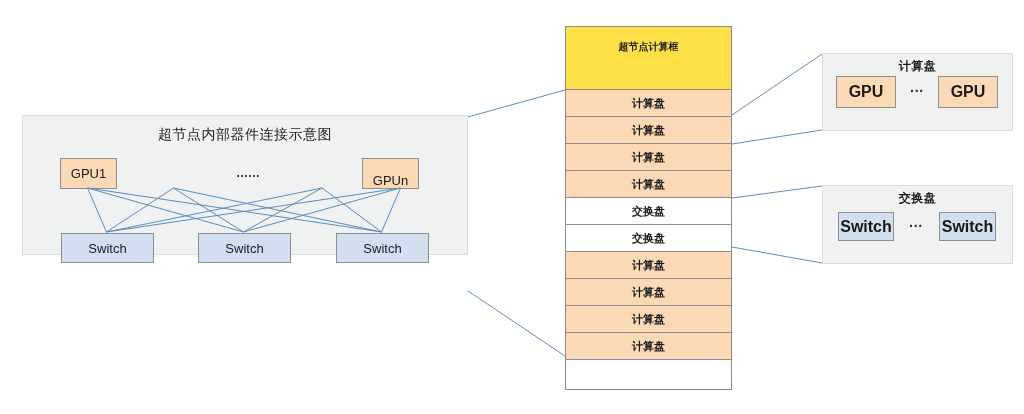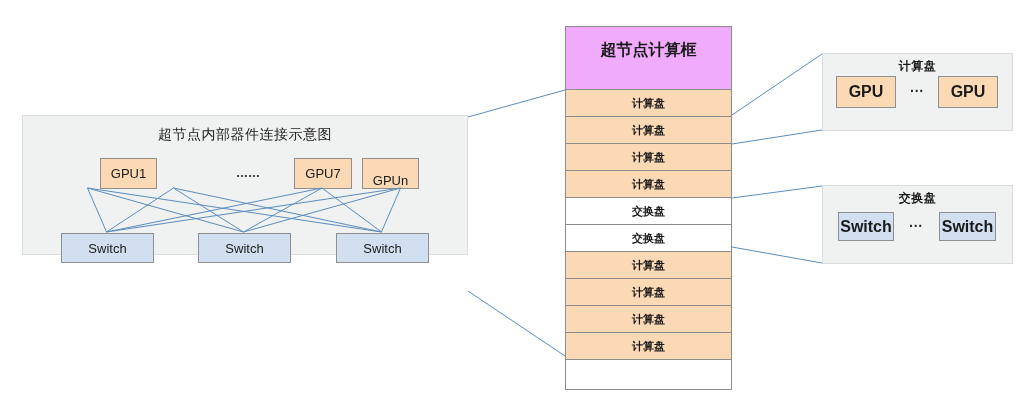--- a/index.html
+++ b/index.html
@@ -29,21 +29,21 @@
   .left-panel{left:22px;top:115px;width:446px;height:140px;}
   .left-panel .panel-title{margin-top:10px;}
   
   .rack{
     position:absolute;left:565px;top:26px;width:167px;height:364px;
     background:#ffffff;border:1px solid var(--rack-border,#8c8c8c);
     box-sizing:border-box;display:flex;flex-direction:column;
   }
   .rack-header{
     height:62px;box-sizing:border-box;text-align:center;padding-top:13px;
-    font-size:16px;font-weight:600;background:#f0abfc;
+    font-size:10px;font-weight:600;background:#fde047;
   }
   .rack-row{
     height:27px;flex:0 0 27px;box-sizing:border-box;
     border-top:1px solid var(--rack-border,#8c8c8c);
     display:flex;align-items:center;justify-content:center;
     font-size:11px;font-weight:700;
   }
   .rack-row.compute{background:var(--compute-fill,#fbd9b5);}
   .rack-row.switch{background:#ffffff;}
   .rack-footer{flex:1 1 auto;border-top:1px solid var(--rack-border,#8c8c8c);background:#ffffff;}
@@ -56,27 +56,24 @@
   .connectors{position:absolute;left:0;top:0;width:1024px;height:414px;pointer-events:none;}
   .connectors line{stroke:var(--connector,#5b8dbe);stroke-width:1;}
 </style>
 </head>
 <body>
 
 <div class="canvas">
 
   <section class="panel left-panel">
     <div class="panel-title">超节点内部器件连接示意图</div>
-    <div class="node compute" style="left:37px;top:42px;width:57px;height:31px;margin-left:40px;">
+    <div class="node compute" style="left:37px;top:42px;width:57px;height:31px;">
       <span>GPU1</span>
     </div>
     <div class="ellipsis" style="left:195px;top:50px;width:60px;font-size:12px;">……</div>
-    <div class="node compute" style="left:271px;top:42px;width:58px;height:31px;">
-      <span>GPU7</span>
-    </div>
     <div class="node compute" style="left:339px;top:42px;width:57px;height:31px;align-items:flex-end;">
       <span>GPUn</span>
     </div>
     <div class="node switch" style="left:38px;top:117px;width:93px;height:30px;">
       <span>Switch</span>
     </div>
     <div class="node switch" style="left:175px;top:117px;width:93px;height:30px;">
       <span>Switch</span>
     </div>
     <div class="node switch" style="left:313px;top:117px;width:93px;height:30px;">

